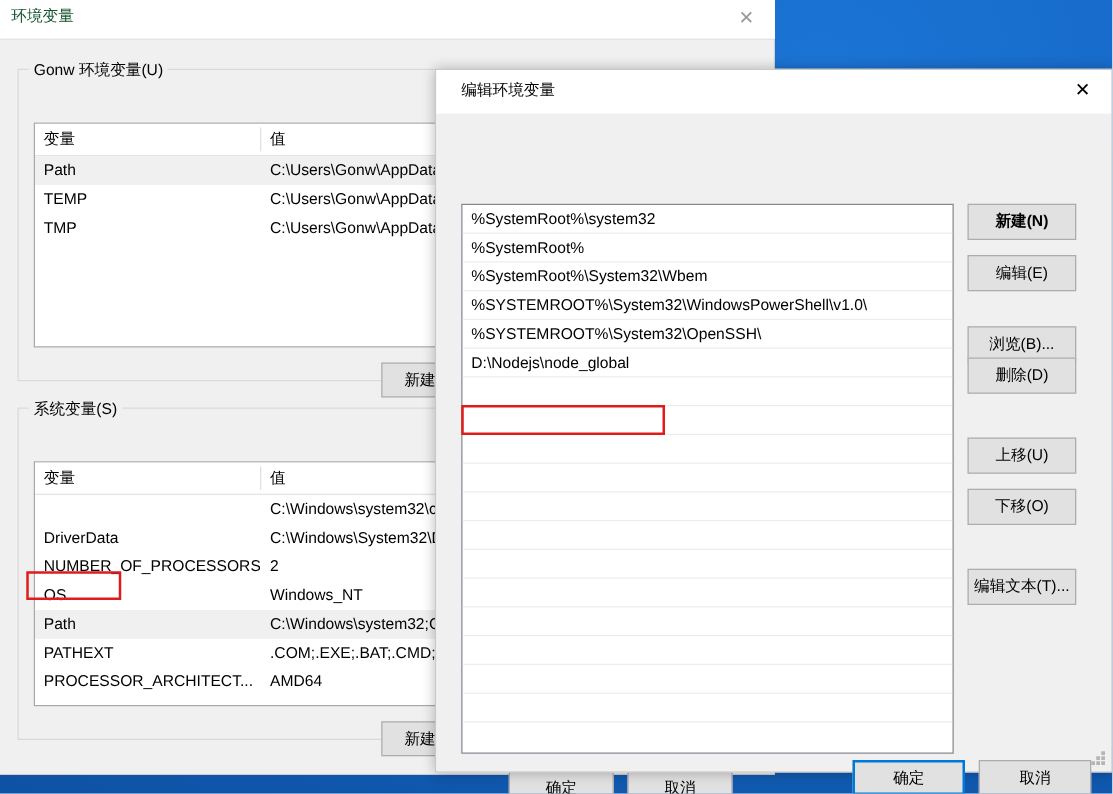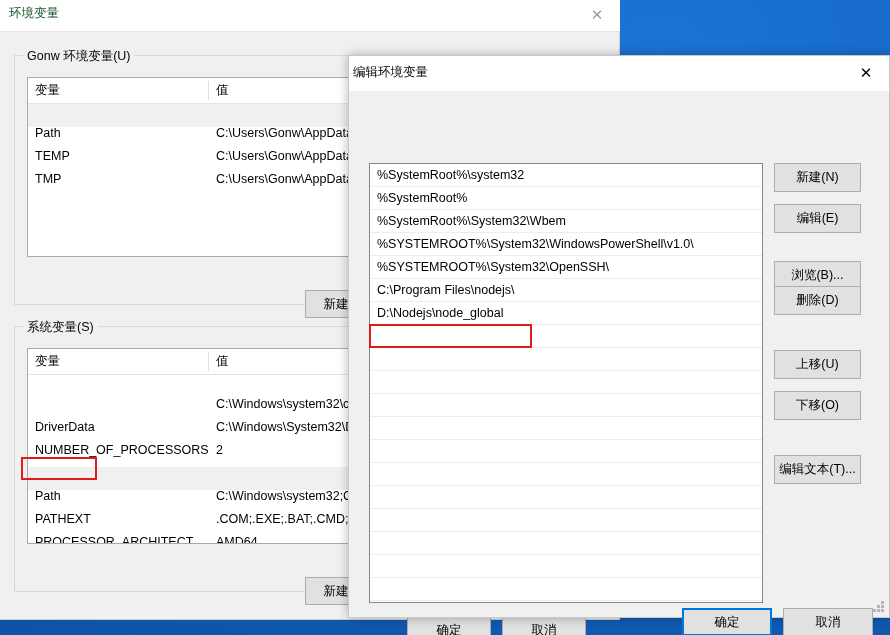--- a/index.html
+++ b/index.html
@@ -87,20 +87,21 @@
     color: #000;
     white-space: nowrap;
   }
 
   .lv {
     position: absolute;
     background: #ffffff;
     border: 1px solid #a9a9a9;
     box-sizing: border-box;
     overflow: hidden;
+    margin-top: 21px;
   }
   .lv-head {
     position: relative;
     height: 25px;
     background: #ffffff;
     border-bottom: 1px solid #e3e3e3;
   }
   .lv-head .hcell {
     position: absolute;
     top: 0;
@@ -120,21 +121,21 @@
     background: #e0e0e0;
   }
   .lv-row {
     position: relative;
     height: 23px;
     white-space: nowrap;
   }
   .lv-row.sel { background: #f0f0f0; }
   .lv-row .c1, .lv-row .c2 {
     position: absolute;
-    top: 18px;
+    top: 0;
     height: 23px;
     line-height: 23px;
     font-size: 12.5px;
     color: #000;
     padding-left: 7px;
     box-sizing: border-box;
     white-space: nowrap;
     overflow: hidden;
   }
 
@@ -178,21 +179,21 @@
   #ed-titlebar {
     position: absolute;
     left: 0; top: 0;
     width: 540px;
     height: 35px;
     background: #ffffff;
     box-sizing: border-box;
   }
   #ed-title-text {
     position: absolute;
-    left: 4px;
+    left: 20px;
     top: 0;
     line-height: 32px;
     font-size: 12.5px;
     color: #000;
     white-space: nowrap;
   }
   #ed-close {
     position: absolute;
     right: 0; top: 0;
     width: 46px;
@@ -415,37 +416,36 @@
     </div>
 
     <div id="ed-body">
 
       <div id="path-list">
         <div class="pl-row">%SystemRoot%\system32</div>
         <div class="pl-row">%SystemRoot%</div>
         <div class="pl-row">%SystemRoot%\System32\Wbem</div>
         <div class="pl-row">%SYSTEMROOT%\System32\WindowsPowerShell\v1.0\</div>
         <div class="pl-row">%SYSTEMROOT%\System32\OpenSSH\</div>
-        <div class="pl-row">C:\Program Files\nodejs\</div>
         <div class="pl-row">D:\Nodejs\node_global</div>
         <div class="pl-row"></div>
         <div class="pl-row"></div>
         <div class="pl-row"></div>
         <div class="pl-row"></div>
         <div class="pl-row"></div>
         <div class="pl-row"></div>
         <div class="pl-row"></div>
         <div class="pl-row"></div>
         <div class="pl-row"></div>
         <div class="pl-row"></div>
         <div class="pl-row"></div>
         <div class="pl-row"></div>
       </div>
 
-      <button class="ed-btn" style="top:72px;">新建(N)</button>
+      <button class="ed-btn" style="top:72px;font-weight:bold;">新建(N)</button>
       <button class="ed-btn" style="top:113px;">编辑(E)</button>
       <button class="ed-btn" style="top:154px;margin-top:16px;">浏览(B)...</button>
       <button class="ed-btn" style="top:195px;">删除(D)</button>
       <button class="ed-btn" style="top:259px;">上移(U)</button>
       <button class="ed-btn" style="top:300px;">下移(O)</button>
       <button class="ed-btn" style="top:364px;">编辑文本(T)...</button>
 
       <button id="btn-ok">确定</button>
       <button id="btn-cancel">取消</button>
 

